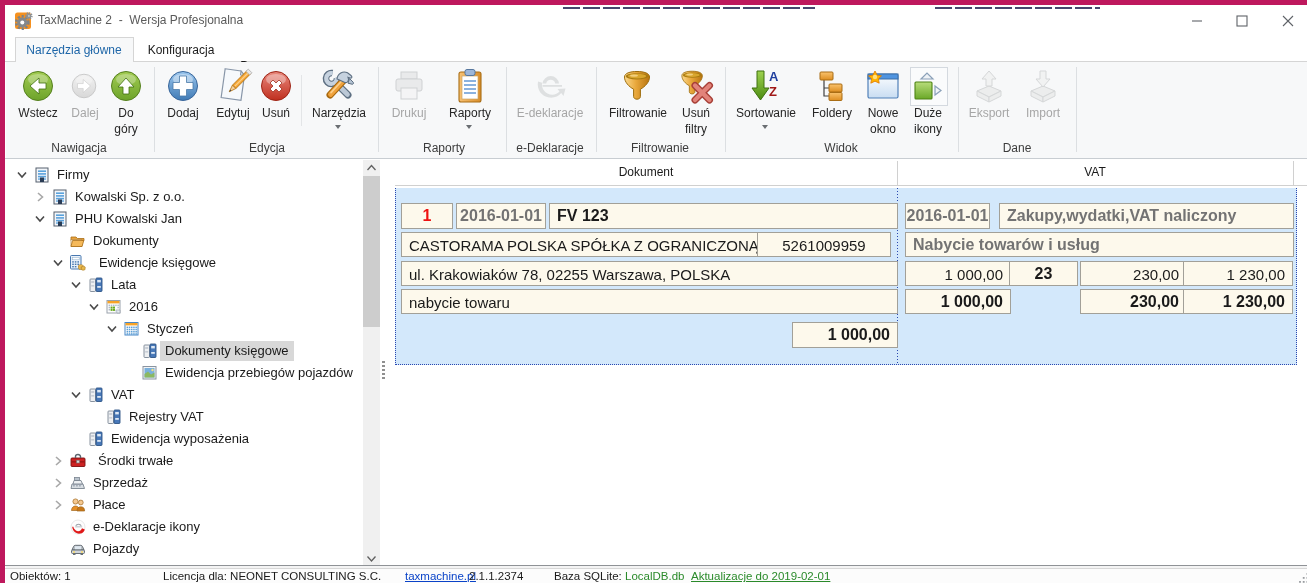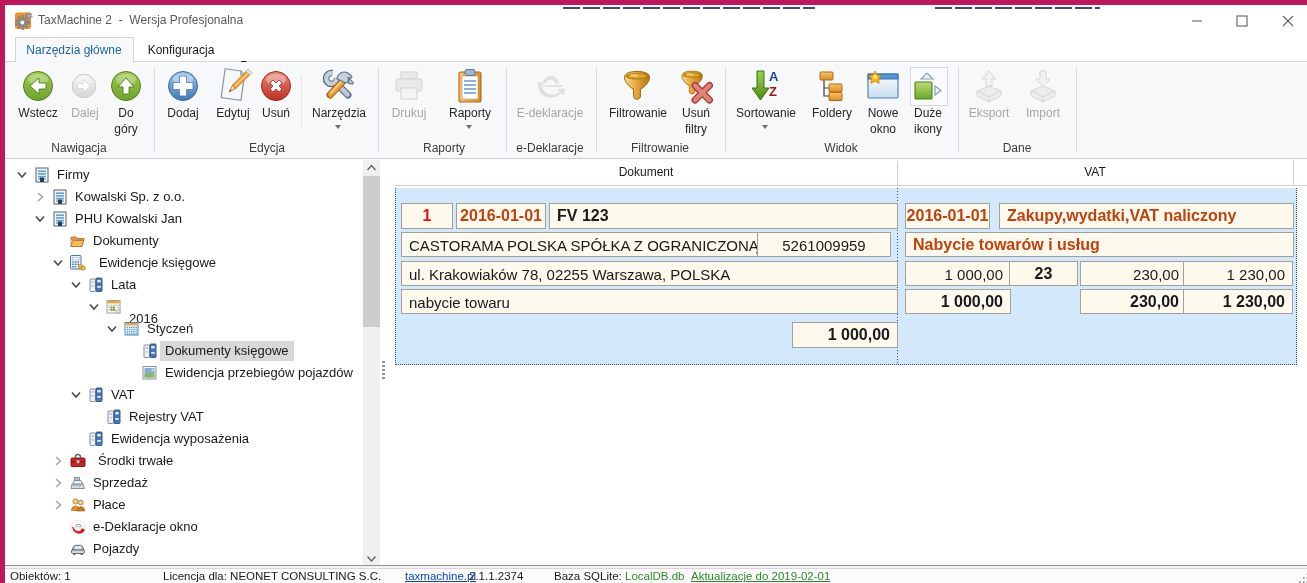--- a/index.html
+++ b/index.html
@@ -5,21 +5,21 @@
 body{width:1307px;height:583px;overflow:hidden;font-family:"Liberation Sans",sans-serif;}
 #win{position:absolute;left:0;top:0;width:1305px;height:581px;border:5px solid #be185d;background:#fff;text-decoration:underline;}
 .abs{position:absolute;}
 .lbl{position:absolute;font-size:12px;color:#262626;text-align:center;white-space:nowrap;}
 .dis{color:#a6a6a6;}
 .grp{position:absolute;font-size:12px;color:#3c3c3c;text-align:center;white-space:nowrap;}
 .sep{position:absolute;width:1px;background:#dcdfe2;}
 .cell{position:absolute;background:#fdf9ec;border:1px solid #a2a098;font-size:15px;color:#1a1a1a;white-space:nowrap;overflow:hidden;}
 .cell span{position:relative;top:50%;transform:translateY(-50%);display:block;}
 .bb{font-weight:bold;font-size:16px;}
-.blue{color:#c2410c;}
+.blue{color:#737373;}
 .tl{padding-left:7px;text-align:left;}
 .tr{padding-right:7px;text-align:right;}
 .tc{text-align:center;}
 .trow{position:absolute;font-size:13px;color:#1a1a1a;white-space:nowrap;height:20px;line-height:20px;}
 svg{position:absolute;overflow:visible;}
 </style></head><body>
 <div id="win">
 <div class="abs" style="left:558px;top:2px;width:252px;height:2px;background:repeating-linear-gradient(90deg,#47476f 0 17px,#fff 17px 20px);"></div>
 <div class="abs" style="left:930px;top:2px;width:165px;height:2px;background:repeating-linear-gradient(90deg,#47476f 0 17px,#fff 17px 20px);"></div>
 <svg style="left:8px;top:6px;" width="20" height="20" viewBox="0 0 20 20">
@@ -404,21 +404,21 @@
       </g>
 <g fill="#6aaa1e">
         <rect x="4.6" y="7.6" width="2" height="2"></rect>
         <rect x="7" y="7.6" width="2" height="2"></rect>
         <rect x="4.6" y="9.9" width="2" height="2"></rect>
         <rect x="7" y="9.9" width="2" height="2"></rect>
       </g>
 <path d="M9.8 11 L14 11 L14 14 L11 14 Z" fill="#e8edf2" stroke="#9aa2ac" stroke-width="0.7"></path>
 <path d="M9.8 11 L11.8 13 L9.8 13 Z" fill="#c0ccd8"></path>
 </svg>
-<div class="trow" style="left:124px;top:292px;margin-top:12px;">2016</div>
+<div class="trow" style="left:124px;top:292px;">2016</div>
 <svg style="left:102px;top:319px;" width="10" height="10" viewBox="0 0 10 10">
       <path d="M1 2.5 L5 7 L9 2.5" fill="none" stroke="#4a4a4a" stroke-width="1.6"></path>
     </svg>
 <svg style="left:119px;top:316px;" width="16" height="16" viewBox="0 0 16 16">
       <rect x="1" y="1.5" width="13" height="12.5" fill="#fdfdfd" stroke="#4888c8" stroke-width="1"></rect>
 <rect x="1.5" y="2" width="12" height="2.4" fill="#f7a327"></rect>
 <g fill="#5c9fd6">
         <rect x="2.6" y="5.6" width="1.5" height="1.5"></rect>
         <rect x="4.8" y="5.6" width="1.5" height="1.5"></rect>
         <rect x="7.0" y="5.6" width="1.5" height="1.5"></rect>
@@ -521,21 +521,21 @@
 <circle cx="10.8" cy="5.5" r="2.4" fill="#f5c890" stroke="#a06820" stroke-width="0.7"></circle>
 <path d="M7 14 a3.8 4.2 0 0 1 7.6 0 Z" fill="#c87818" stroke="#a06820" stroke-width="0.7"></path>
     </svg>
 <div class="trow" style="left:88px;top:490px;">Płace</div>
 <svg style="left:65px;top:514px;" width="16" height="16" viewBox="0 0 16 16">
       <circle cx="8" cy="8" r="7" fill="#fdfdfd" stroke="#d8d8d8" stroke-width="0.6"></circle>
 <path d="M5.2 6.8 A 3.6 3.6 0 0 1 11.8 6.8 L10.2 6.8 A 2 2 0 0 0 6.8 6.8 Z" fill="#9aa0a8"></path>
 <rect x="5.2" y="7.4" width="7" height="0.9" fill="#b0b6bc"></rect>
 <path d="M2.2 7.8 C2.6 12.2 6.2 15.2 10.2 14.6 C12.6 14.2 14.2 12.6 14.8 10.4 L12 9.2 C11 12 8 13.2 5.6 11.2 C4.2 10 3.4 8.8 3.4 7.8 Z" fill="#e01818"></path>
     </svg>
-<div class="trow" style="left:88px;top:512px;">e-Deklaracje okno</div>
+<div class="trow" style="left:88px;top:512px;">e-Deklaracje ikony</div>
 <svg style="left:65px;top:536px;" width="16" height="16" viewBox="0 0 16 16">
       <path d="M2 9 L3.5 5.5 a2 2 0 0 1 1.8 -1.2 h5.4 a2 2 0 0 1 1.8 1.2 L14 9 Z" fill="#b8bec4" stroke="#5a626a" stroke-width="0.9"></path>
 <rect x="1.5" y="9" width="13" height="3.5" rx="1" fill="#d0d5da" stroke="#5a626a" stroke-width="0.9"></rect>
 <rect x="5" y="5.2" width="6" height="3" fill="#dfe8f0"></rect>
 <circle cx="4" cy="11" r="1" fill="#f8d868"></circle>
       <circle cx="12" cy="11" r="1" fill="#f8d868"></circle>
 <rect x="3" y="12.5" width="2.5" height="1.5" fill="#6a7278"></rect>
       <rect x="10.5" y="12.5" width="2.5" height="1.5" fill="#6a7278"></rect>
     </svg>
 <div class="trow" style="left:88px;top:534px;">Pojazdy</div>

